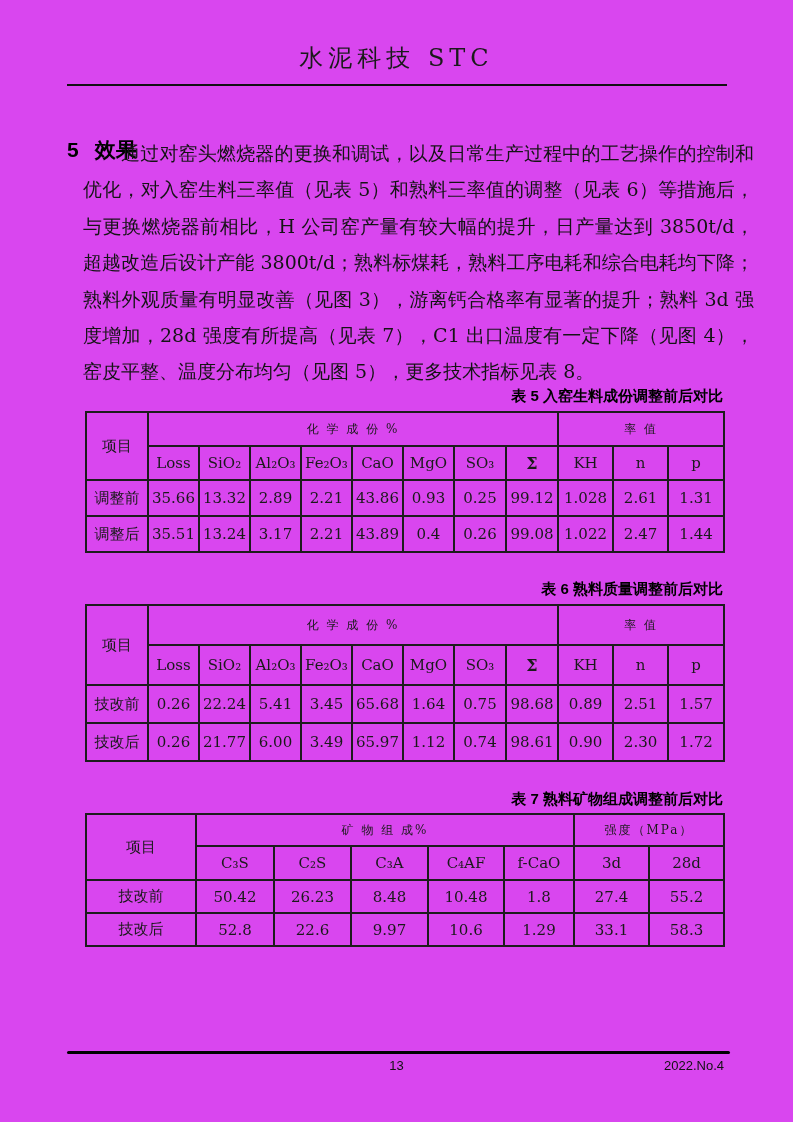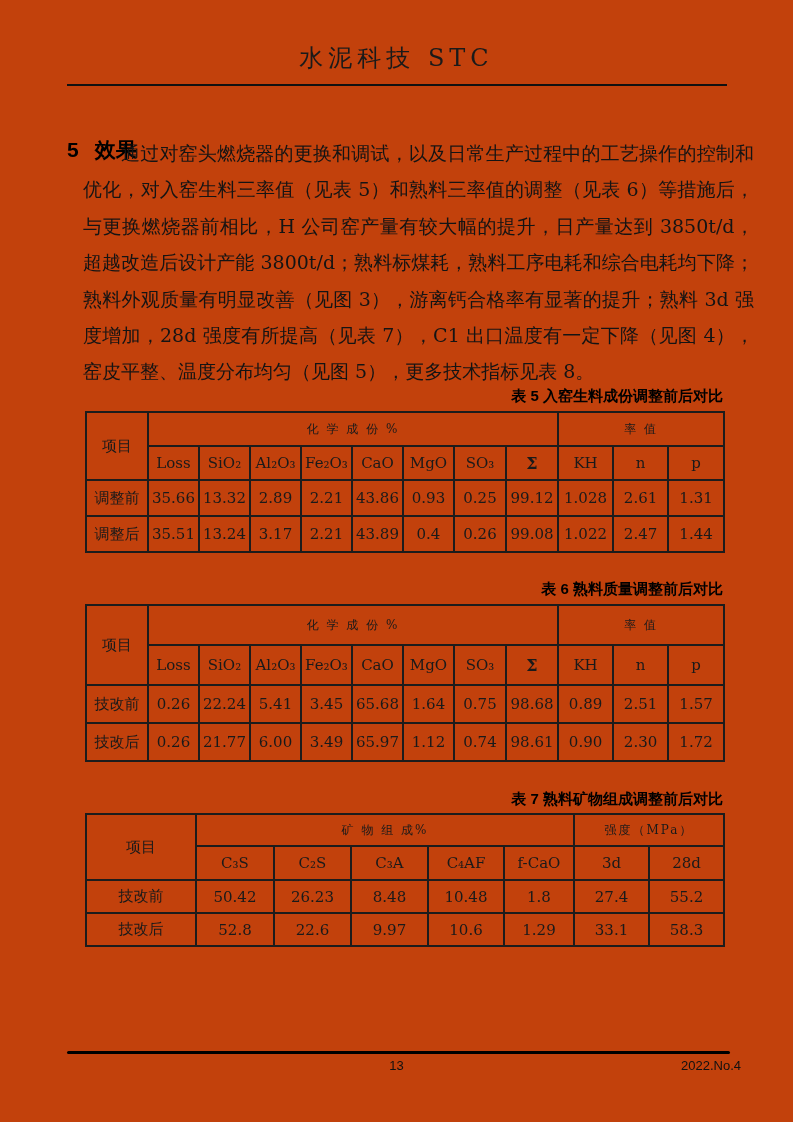--- a/index.html
+++ b/index.html
@@ -1,20 +1,20 @@
 <!DOCTYPE html>
 <html><head>
 <meta charset="utf-8">
 <style>
   * { margin:0; padding:0; box-sizing:border-box; }
   html,body { background:#ffffff; }
   .page {
     position:relative;
     width:793px; height:1122px;
-    background:#c2410c;
+    background:#d946ef;
     color:#1a1a1a;
     font-family:"DejaVu Serif", serif;
     overflow:hidden;
   }
   .journal-title {
     position:absolute; top:42px; left:0; width:100%;
     text-align:center;
     font-size:24px; letter-spacing:5px;
     font-family:"DejaVu Serif", serif;
   }
@@ -74,21 +74,21 @@
     width:663px; height:3px; background:#000;
     border-radius:2px;
   }
   .footer-page {
     position:absolute; top:1058px; left:0; width:100%;
     text-align:center;
     font-family:"Liberation Sans", sans-serif;
     font-size:13px; color:#111;
   }
   .footer-issue {
-    position:absolute; top:1058px; right:52px;
+    position:absolute; top:1058px; right:69px;
     font-family:"Liberation Sans", sans-serif;
     font-size:13px; color:#111;
   }
 </style>
 </head>
 <body>
 
 <div class="page">
 
   <div class="journal-title">水泥科技 STC</div>

